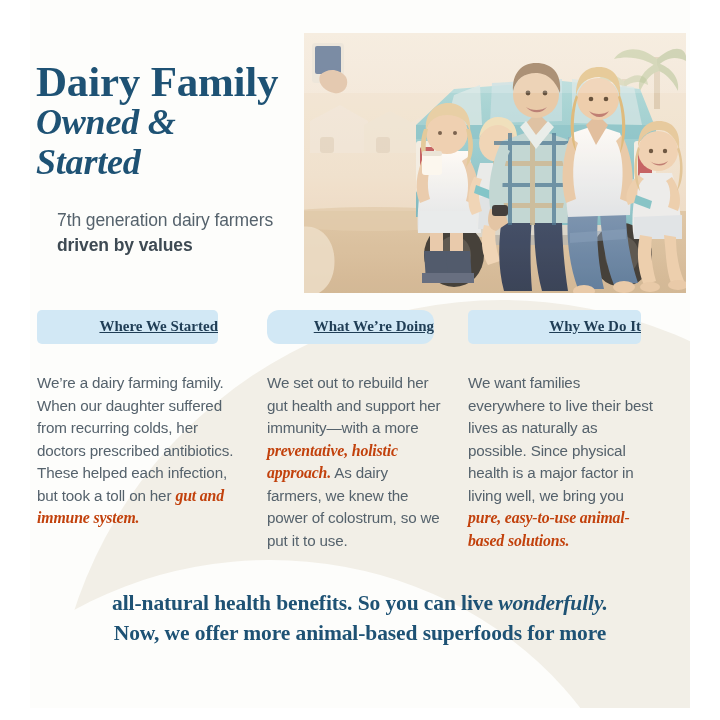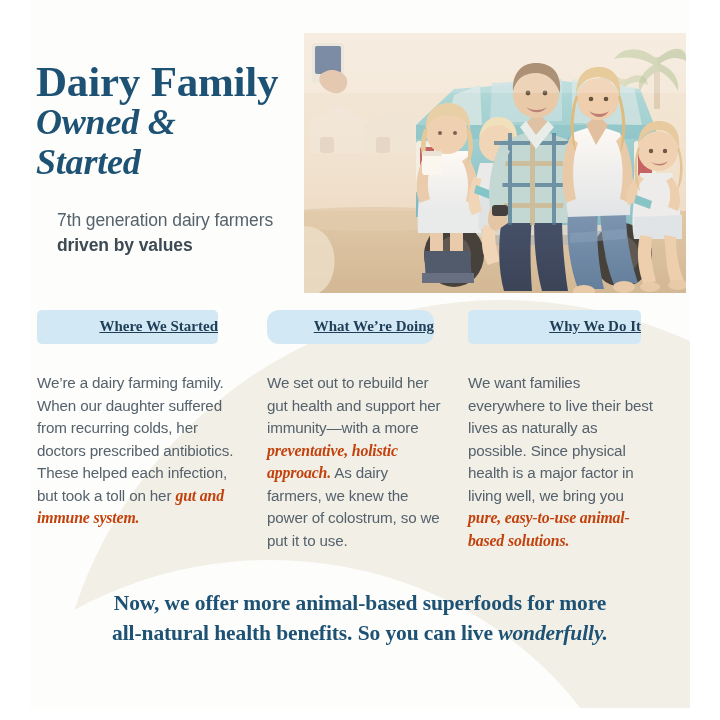--- a/index.html
+++ b/index.html
@@ -418,17 +418,17 @@
     <div class="badge">What We’re Doing</div>
     <div class="body-text"><span>We set out to rebuild her gut health and support her immunity—with a more </span><i>preventative, holistic approach.</i><span> As dairy farmers, we knew the power of colostrum, so we put it to use.</span></div>
   </div>
 
   <div class="col col-3">
     <div class="badge">Why We Do It</div>
     <div class="body-text"><span>We want families everywhere to live their best lives as naturally as possible. Since physical health is a major factor in living well, we bring you </span><i>pure, easy-to-use animal-based solutions.</i><span></span></div>
   </div>
 
   <div class="statement">
+    <span class="sline"><span>all-natural health benefits. So you can live </span><i>wonderfully.</i></span>
     <span class="sline">Now, we offer more animal-based superfoods for more</span>
-    <span class="sline"><span>all-natural health benefits. So you can live </span><i>wonderfully.</i></span>
   </div>
 
 </div>
 
 </body></html>

